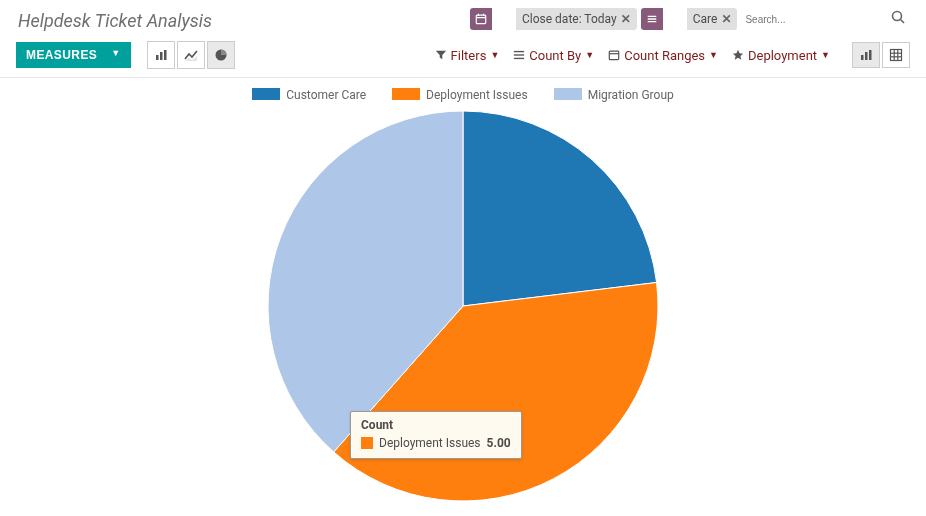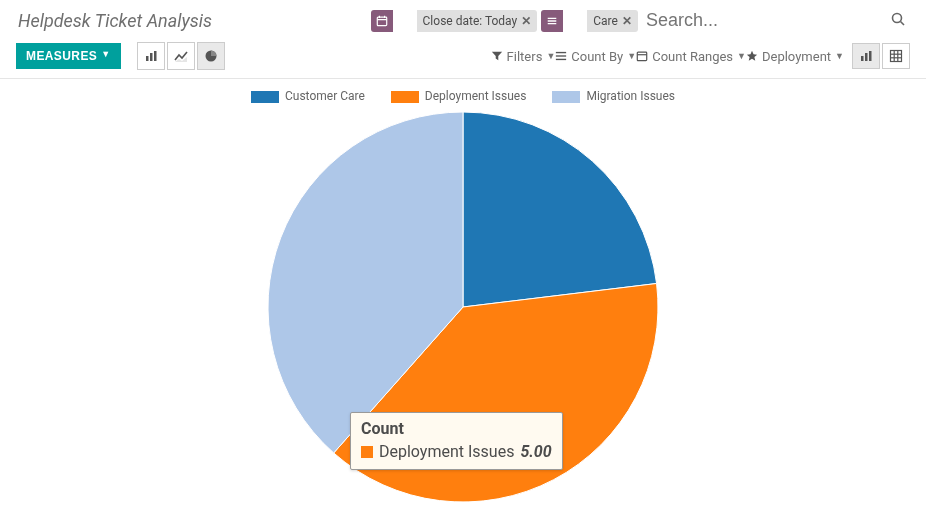--- a/index.html
+++ b/index.html
@@ -60,21 +60,21 @@
     margin-left: 24px;
   }
   .facet-close {
     font-weight: bold;
     cursor: pointer;
     color: #666;
   }
   .search-input {
     border: none;
     outline: none;
-    font-size: 18px;
+    font-size: 10px;
     padding: 2px 4px;
     flex: 1;
     min-width: 120px;
     color: #c2410c;
   }
   .search-mag {
     color: #666;
     font-size: 16px;
     padding: 0 4px;
     cursor: pointer;
@@ -90,21 +90,21 @@
     background: #00a09d;
     color: #fff;
     border: none;
     padding: 6px 10px;
     font-size: 12px;
     font-weight: 600;
     letter-spacing: 0.4px;
     cursor: pointer;
     display: inline-flex;
     align-items: flex-start;
-    gap: 4px;
+    gap: 14px;
   }
   .caret { font-size: 9px; }
   .chart-type-group {
     display: flex;
     gap: 2px;
     margin-left: 10px;
   }
   .chart-type-btn {
     width: 28px;
     height: 28px;
@@ -116,21 +116,22 @@
     cursor: pointer;
     color: #555;
   }
   .chart-type-btn.active {
     background: #e9e9e9;
   }
   .right-controls {
     margin-left: auto;
     display: flex;
     align-items: center;
-    color: #737373;
+    gap: 14px;
+    color: #7f1d1d;
     font-size: 13px;
   }
   .rc-item {
     display: inline-flex;
     align-items: center;
     gap: 4px;
     cursor: pointer;
   }
   .view-sw {
     display: flex;
@@ -152,21 +153,21 @@
   .legend {
     display: flex;
     justify-content: center;
     gap: 26px;
     padding: 10px 0 4px 0;
     font-size: 12px;
     color: #666;
   }
   .legend-item {
     display: inline-flex;
-    align-items: flex-end;
+    align-items: flex-start;
     gap: 6px;
     cursor: pointer;
   }
   .swatch {
     width: 28px;
     height: 12px;
     display: inline-block;
   }
   .chart-wrap {
     position: relative;
@@ -178,41 +179,40 @@
     margin: 0 auto;
   }
   .tooltip {
     position: absolute;
     left: 350px;
     top: 305px;
     background: #fffaf0;
     border: 1px solid #999;
     border-radius: 2px;
     padding: 6px 10px 8px 10px;
-    font-size: 16px;
+    font-size: 12px;
     box-shadow: 0 1px 3px rgba(0,0,0,0.15);
     min-width: 160px;
   }
   .tooltip-title {
     font-weight: 700;
     margin-bottom: 4px;
   }
   .tooltip-row {
     display: flex;
     align-items: center;
     gap: 6px;
   }
   .tooltip-sw {
     width: 12px;
     height: 12px;
   }
   .tooltip-val {
     margin-left: auto;
     font-weight: 700;
-    font-style: italic;
   }
   svg .ico { stroke: currentColor; fill: none; stroke-width: 1.4; }
 </style>
 </head>
 <body>
 
 <div class="topbar">
   <h1 class="page-title">Helpdesk Ticket Analysis</h1>
   <div class="search-area">
     <span class="facet">
@@ -336,21 +336,21 @@
   <span class="legend-item">
     <span class="swatch" style="background:#1f77b4"></span>
     <span>Customer Care</span>
   </span>
   <span class="legend-item">
     <span class="swatch" style="background:#ff7f0e"></span>
     <span>Deployment Issues</span>
   </span>
   <span class="legend-item">
     <span class="swatch" style="background:#aec7e8"></span>
-    <span>Migration Issues</span>
+    <span>Migration Group</span>
   </span>
 </div>
 
 <div class="chart-wrap">
   <svg id="pie" class="pie-svg" width="420" height="400" viewBox="0 0 420 400">
       <path d="M 210 200 L 210 5 A 195 195 0 0 1 403.5782304491205 176.495347350212 Z" fill="#1f77b4" stroke="#fff" stroke-width="1"></path>
       <path d="M 210 200 L 403.5782304491205 176.495347350212 A 195 195 0 0 1 80.69108164304492 345.9595958933647 Z" fill="#ff7f0e" stroke="#fff" stroke-width="1"></path>
       <path d="M 210 200 L 80.69108164304492 345.9595958933647 A 195 195 0 0 1 209.99999999999997 5 Z" fill="#aec7e8" stroke="#fff" stroke-width="1"></path>
     </svg>
   <div class="tooltip">

